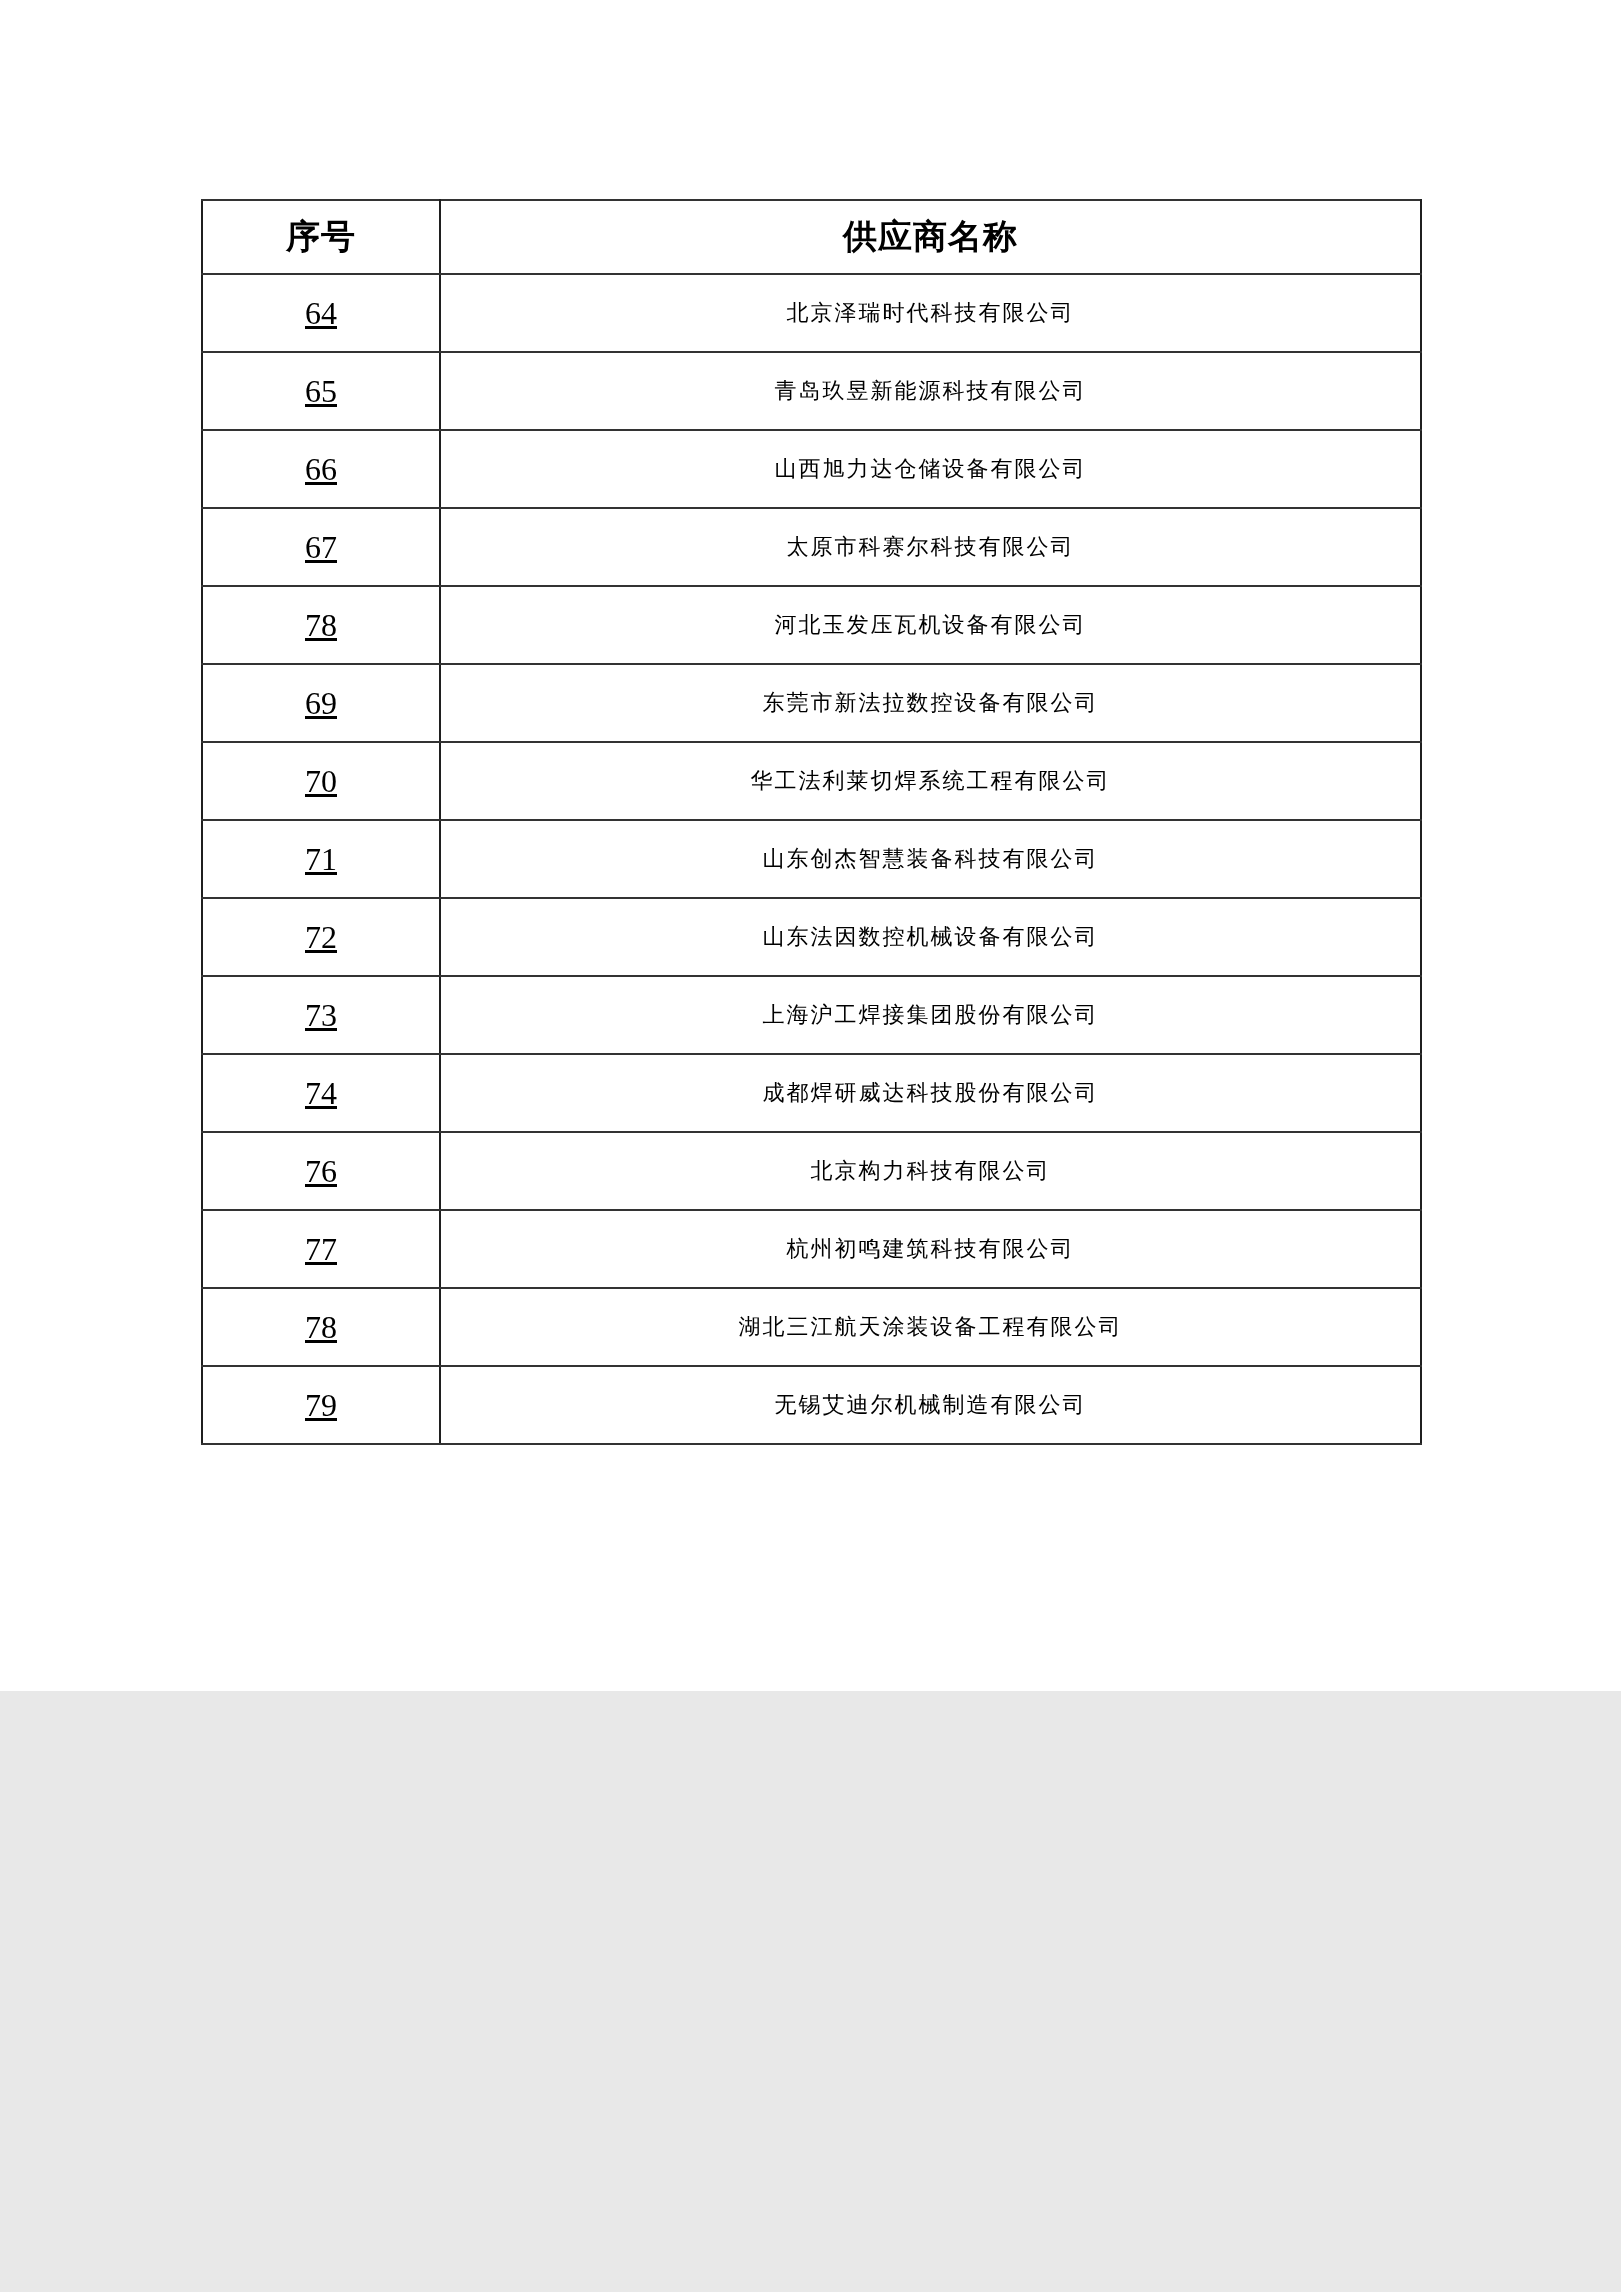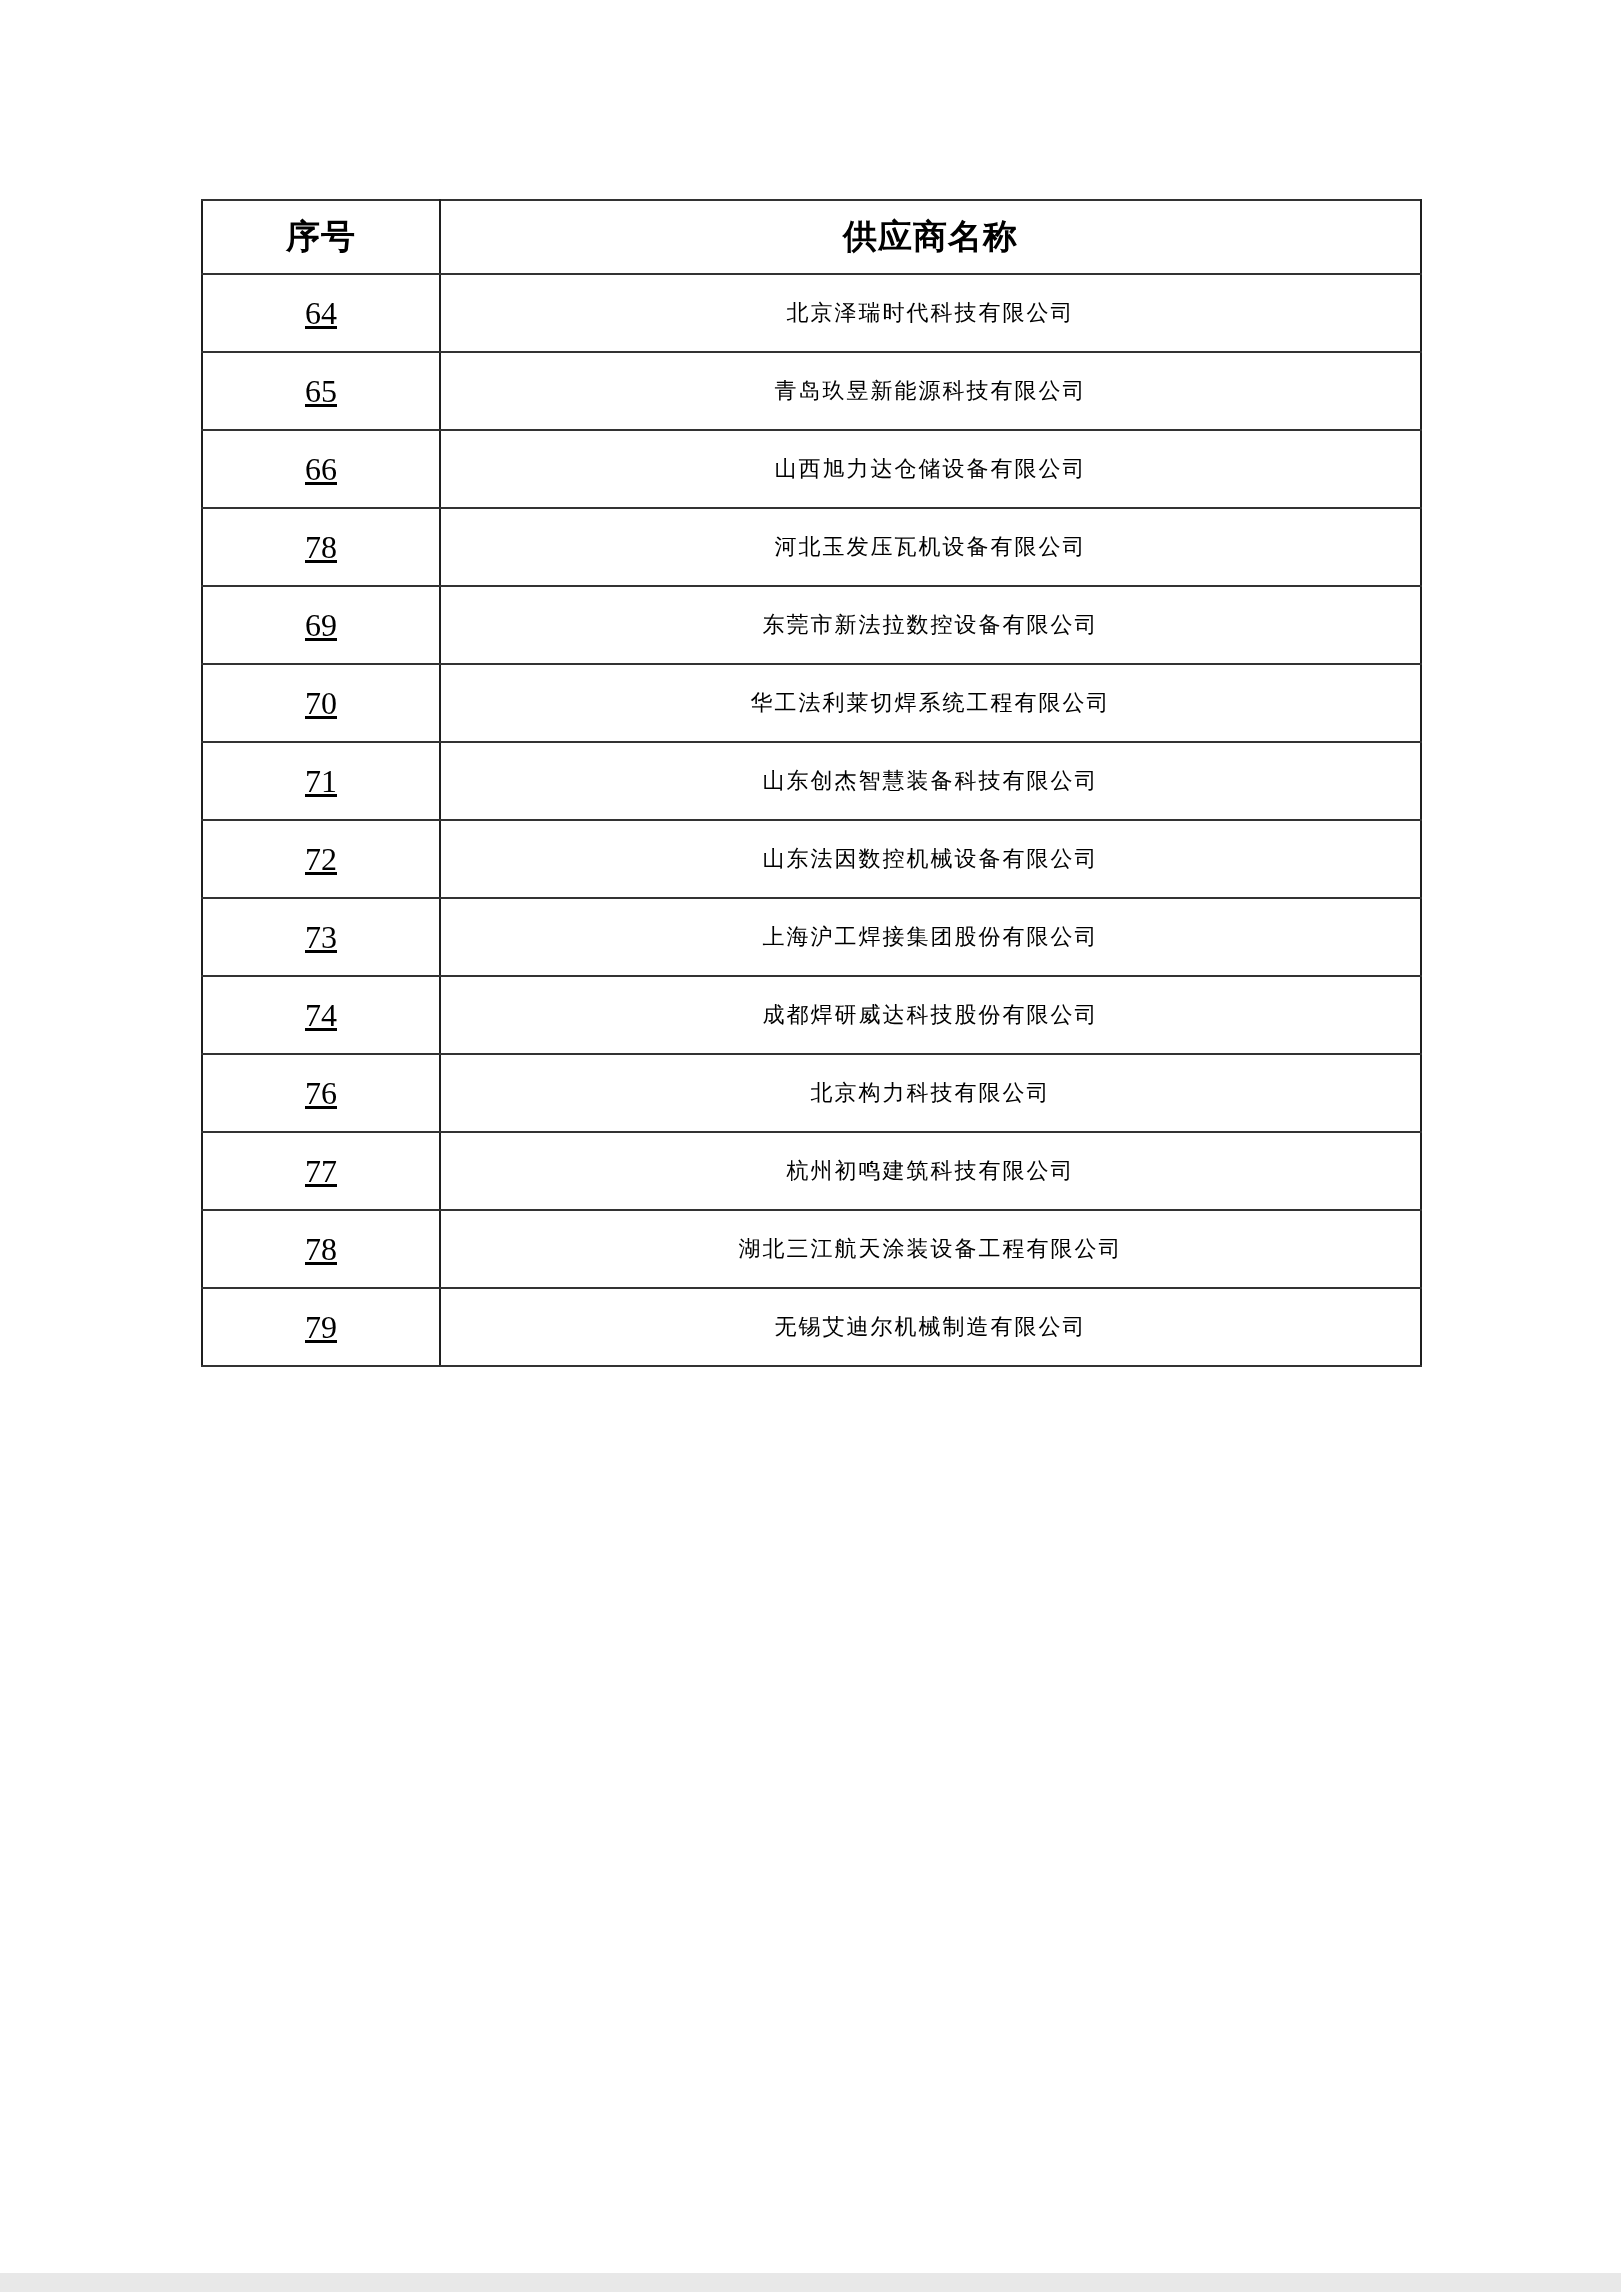--- a/index.html
+++ b/index.html
@@ -3,21 +3,21 @@
 <meta charset="utf-8">
 <style>
   html, body {
     margin: 0;
     padding: 0;
     background: #e8e8e8;
   }
   .page {
     position: relative;
     width: 1621px;
-    height: 2273px;
+    height: 1691px;
     margin: 0 auto;
     background: #ffffff;
     overflow: hidden;
     font-family: "Liberation Serif", serif;
     color: #000000;
   }
   table.suppliers {
     position: absolute;
     left: 201px;
     top: 199px;
@@ -87,20 +87,24 @@
   </tr>
         <tr>
     <td class="cell-no">65</td>
     <td class="cell-name">青岛玖昱新能源科技有限公司</td>
   </tr>
         <tr>
     <td class="cell-no">66</td>
     <td class="cell-name">山西旭力达仓储设备有限公司</td>
   </tr>
         <tr>
+    <td class="cell-no">67</td>
+    <td class="cell-name">太原市科赛尔科技有限公司</td>
+  </tr>
+        <tr>
     <td class="cell-no">78</td>
     <td class="cell-name">河北玉发压瓦机设备有限公司</td>
   </tr>
         <tr>
     <td class="cell-no">69</td>
     <td class="cell-name">东莞市新法拉数控设备有限公司</td>
   </tr>
         <tr>
     <td class="cell-no">70</td>
     <td class="cell-name">华工法利莱切焊系统工程有限公司</td>

